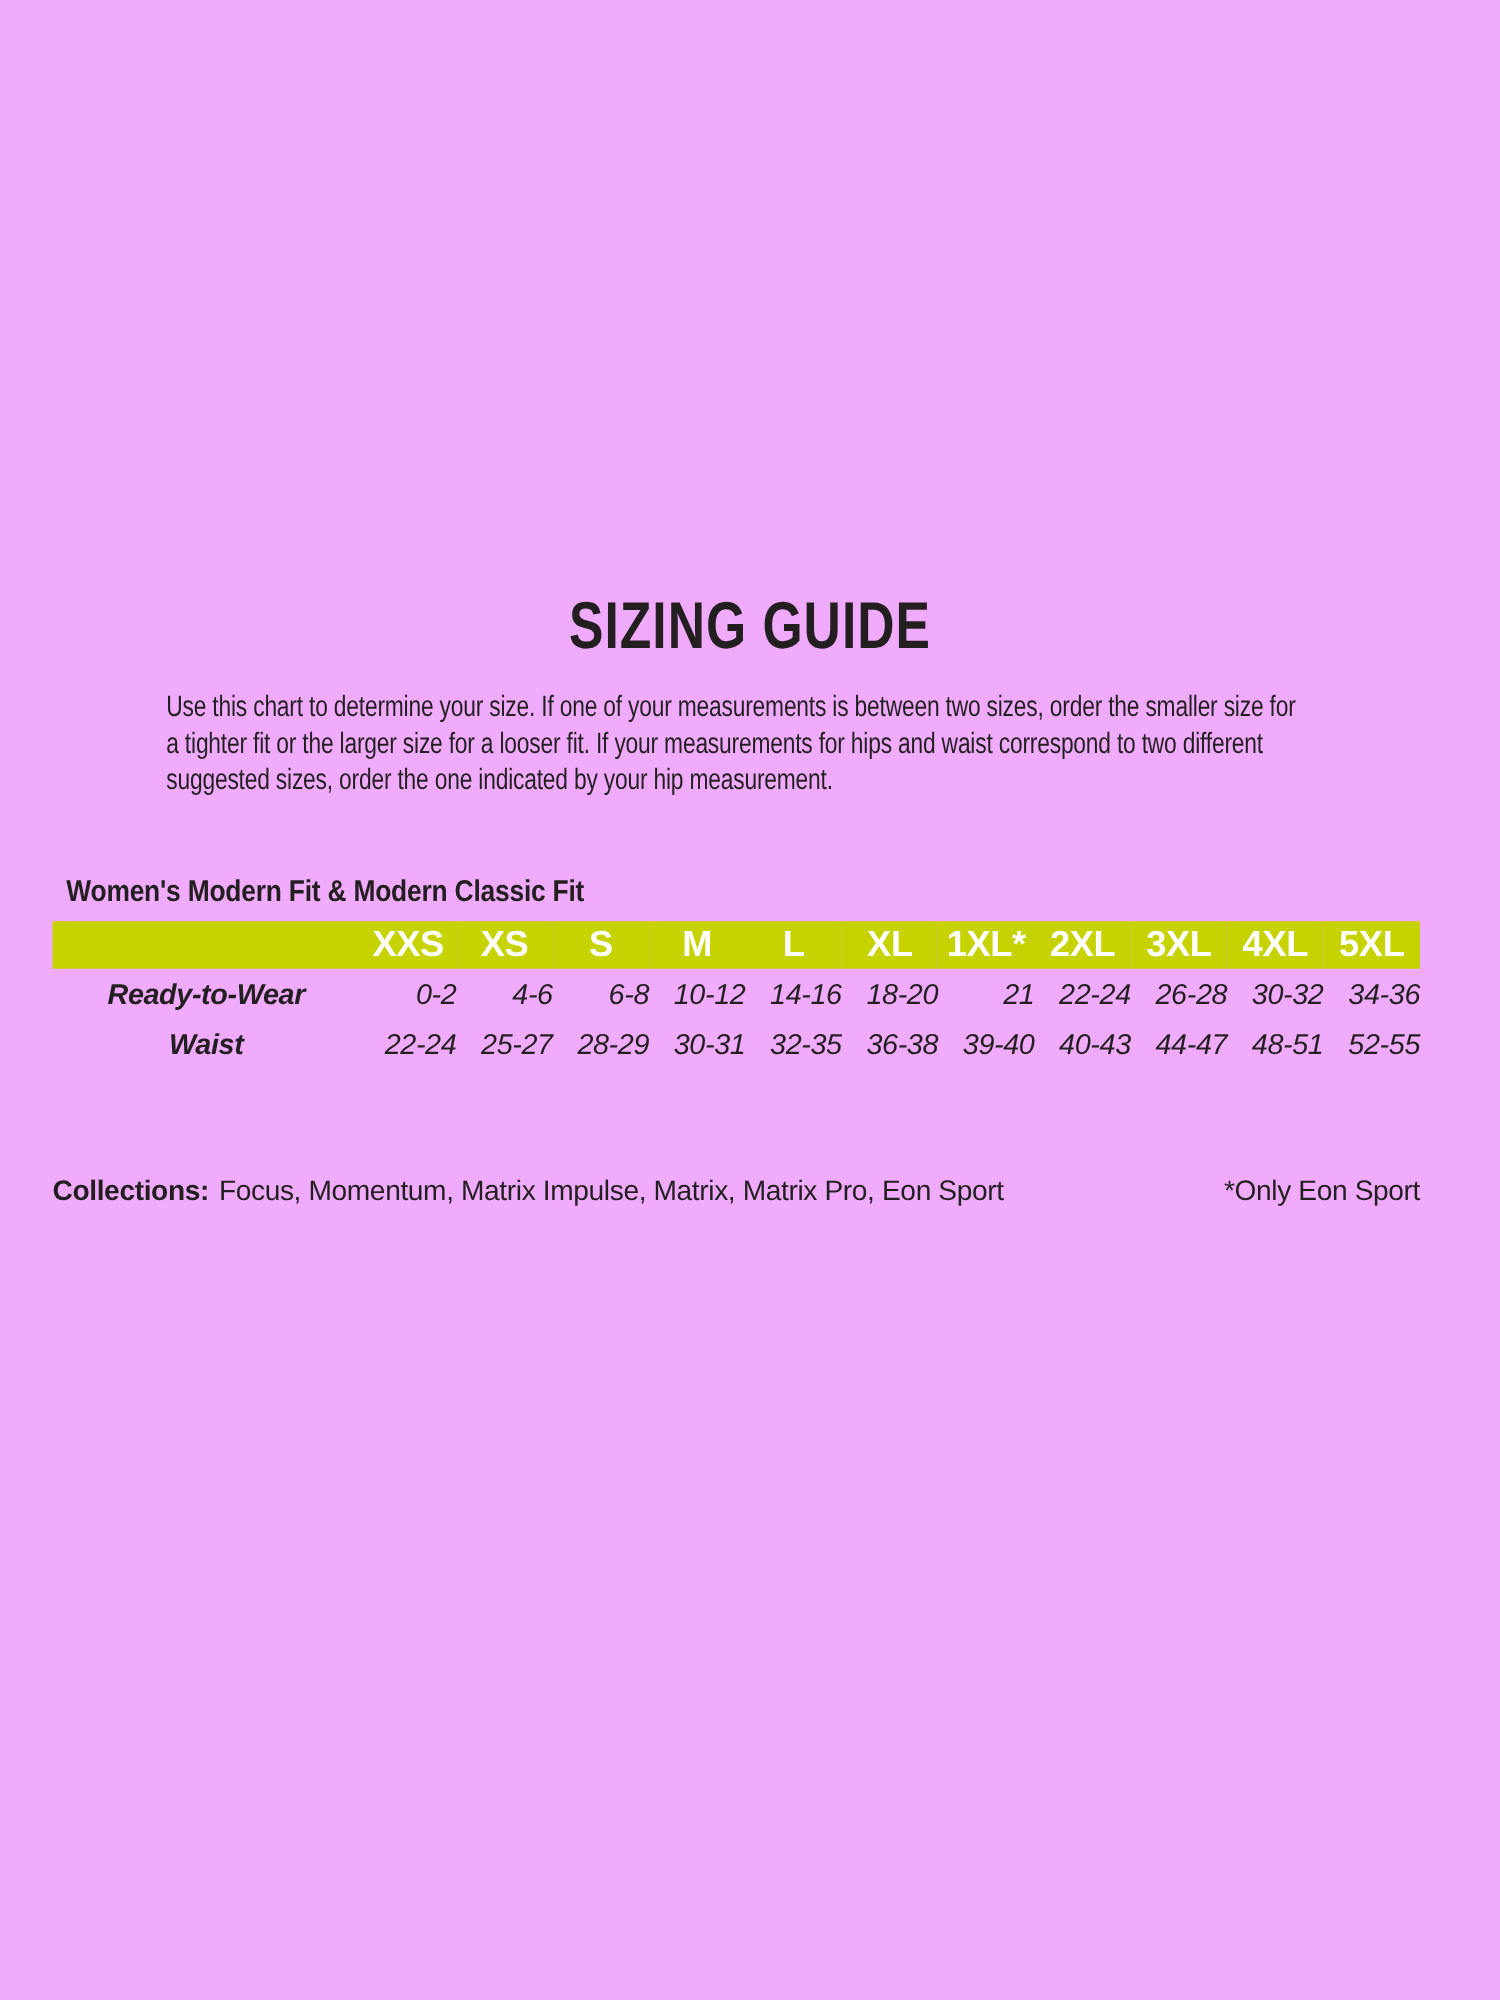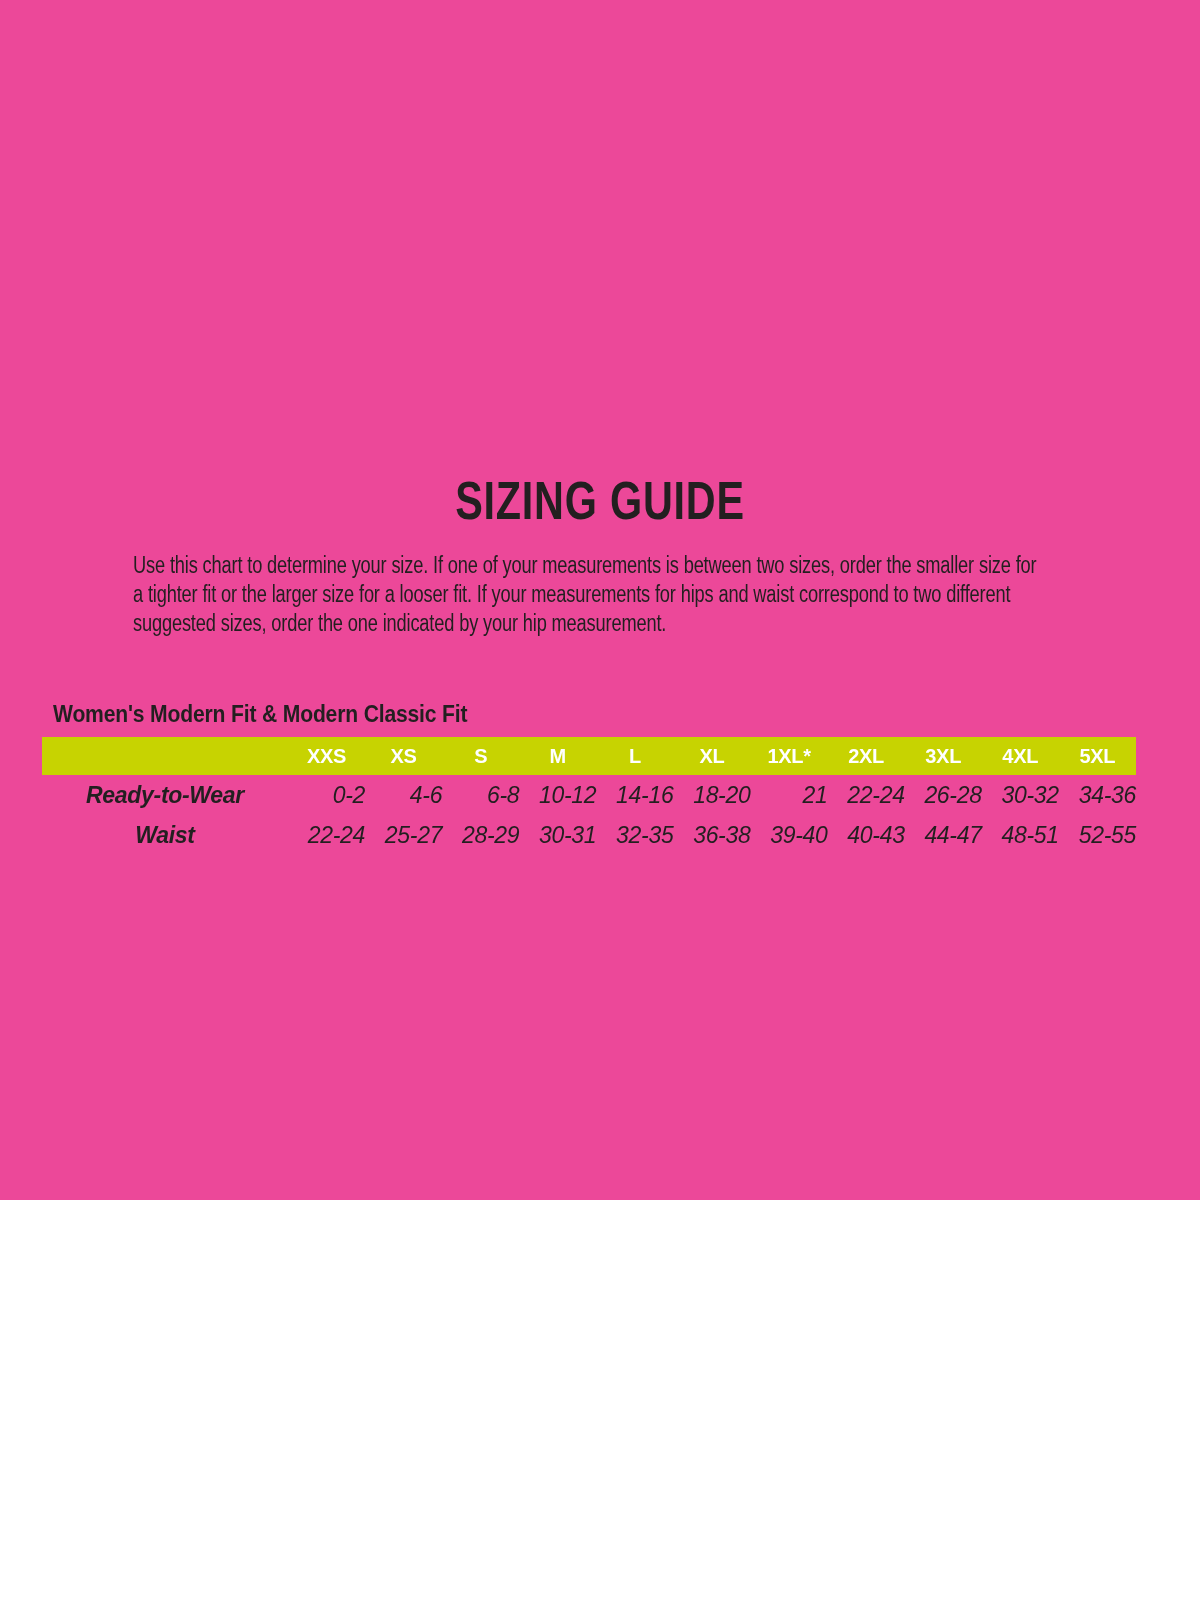--- a/index.html
+++ b/index.html
@@ -6,22 +6,22 @@
     --accent:#c7d301;
     --alt-bg:#e9eaec;
     --ink:#231f20;
   }
   *{margin:0;padding:0;box-sizing:border-box;}
   html,body{background:#fff;}
   body{font-family:"Liberation Sans","DejaVu Sans",sans-serif;color:var(--ink);}
   .page{
     position:relative;
     width:1200px;
-    height:1200px;
-    background:#ec4899;
+    height:1600px;
+    background:#f0abfc;
     overflow:hidden;
     margin:0 auto;
   }
   .title{
     position:absolute;
     top:474px;
     left:0;
     width:100%;
     text-align:center;
     font-size:53px;
@@ -68,21 +68,21 @@
   table.size-table col.label-col{width:246px;}
   table.size-table thead tr{
     background:var(--accent);
     height:38px;
   }
   table.size-table thead th{
     color:#ffffff;
     font-weight:600;
     text-align:center;
     vertical-align:middle;
-    font-size:20px;
+    font-size:29px;
   }
   table.size-table tbody tr{height:40px;font-style:italic;}
   table.size-table tbody tr.alt{background:var(--alt-bg);}
   table.size-table tbody th.row-label{
     font-weight:700;
     text-align:center;
     vertical-align:middle;
   }
   table.size-table tbody td{
     text-align:right;
@@ -159,14 +159,21 @@
           <td>36-38</td>
           <td>39-40</td>
           <td>40-43</td>
           <td>44-47</td>
           <td>48-51</td>
           <td>52-55</td>
         </tr>
       </tbody>
   </table>
 
+  <div class="table-footer">
+    <div class="collections">
+      <span class="bold">Collections:</span>
+      <span>Focus, Momentum, Matrix Impulse, Matrix, Matrix Pro, Eon Sport</span>
+    </div>
+    <div>*Only Eon Sport</div>
+  </div>
 
 </div>
 
 </body></html>

